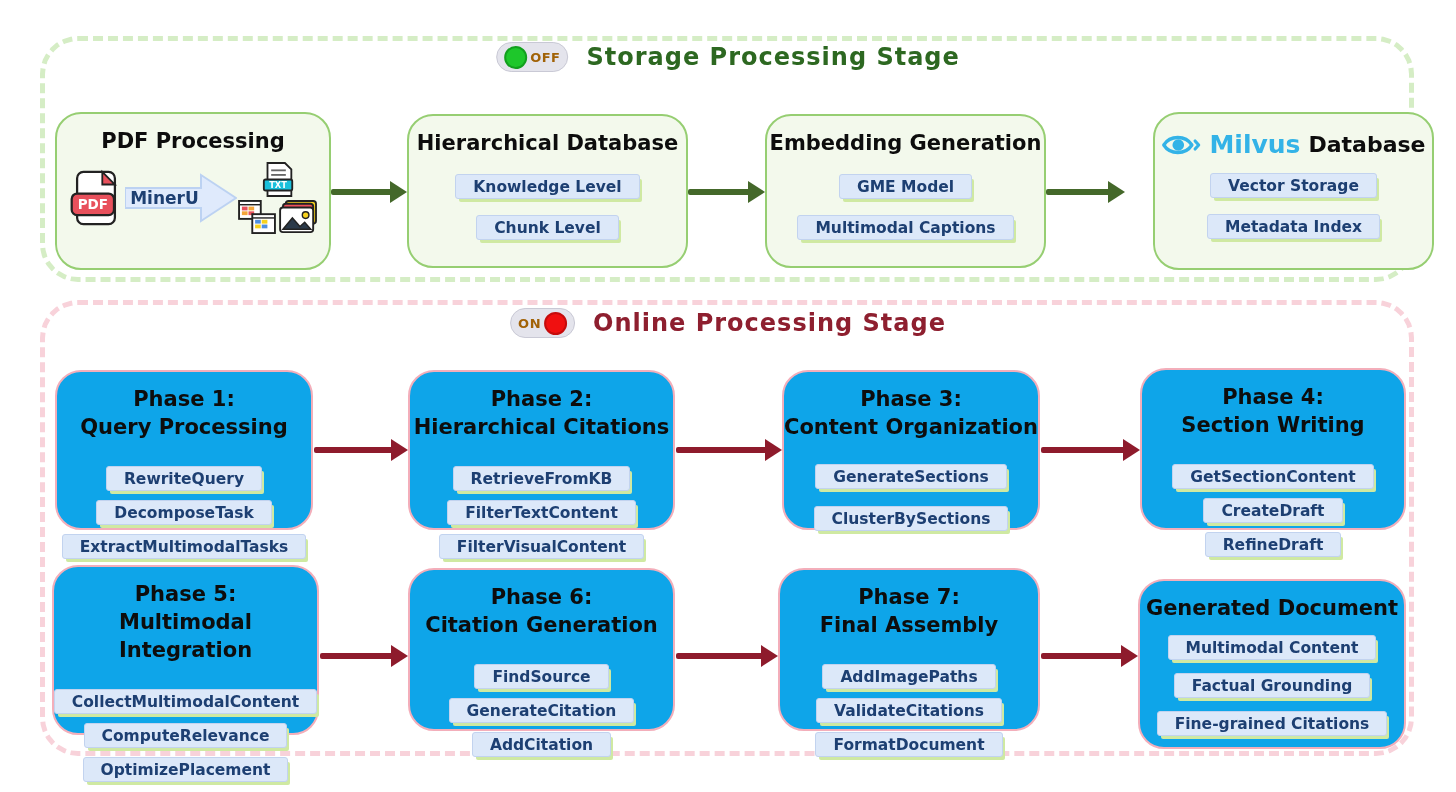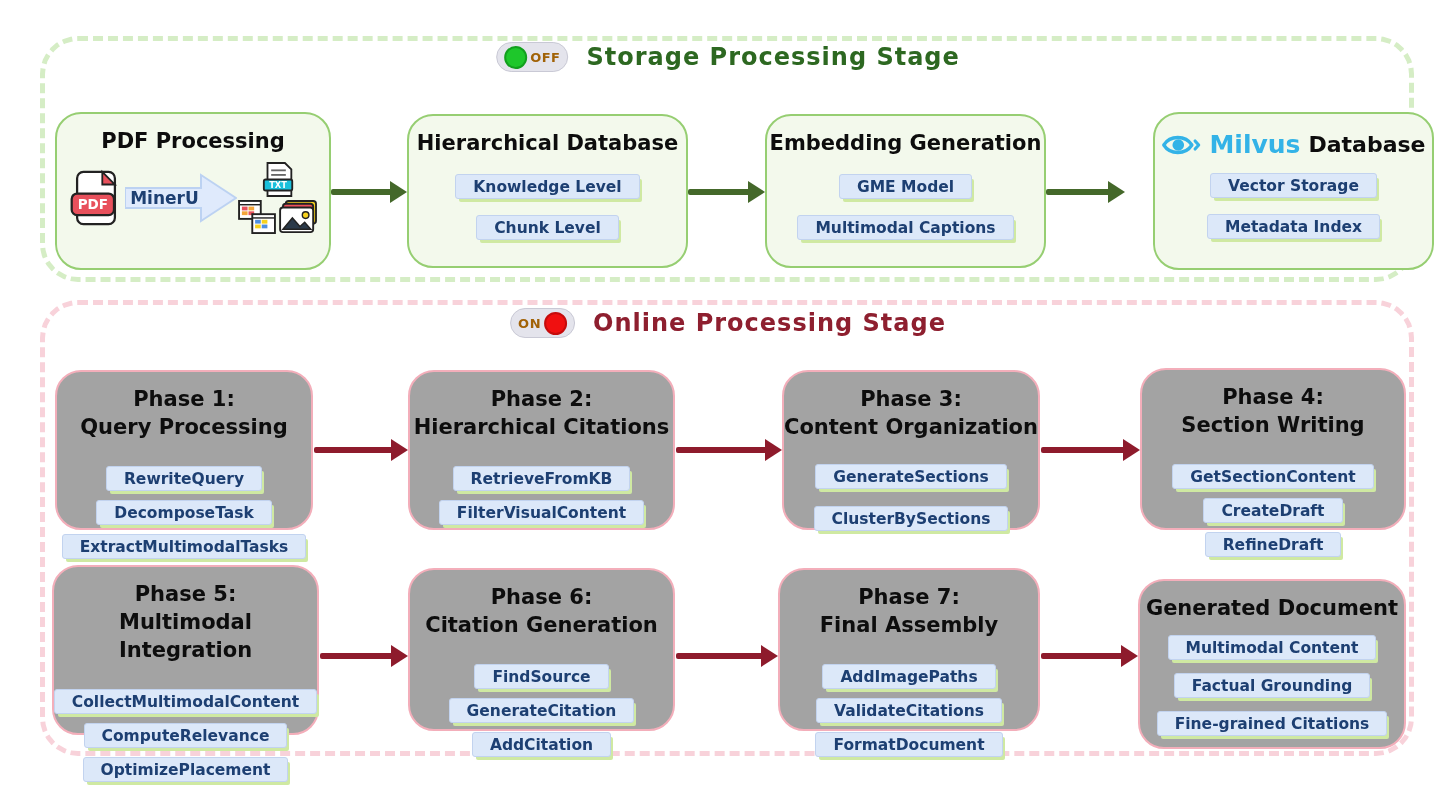--- a/index.html
+++ b/index.html
@@ -19,21 +19,21 @@
   .knob { width:23px; height:23px; border-radius:50%; box-sizing:border-box; }
   .knob-green { background:#1ec72b; border:2px solid #12a01e; }
   .knob-red   { background:#f01010; border:2px solid #c50c0c; }
   .toggle-label { font-size:13px; font-weight:800; color:#a16207; letter-spacing:.5px; }
   .stage-title { font-size:24px; font-weight:700; letter-spacing:1px; }
   .t-green { color:#2d6821; }
   .t-red   { color:#8e1f2f; }
 
   .gbox, .pbox { position:absolute; box-sizing:border-box; border-radius:26px; }
   .gbox { background:#f3f9ec; border:2.5px solid #96ce72; }
-  .pbox { background:#a3a3a3; border:2.5px solid #f3aeba; }
+  .pbox { background:#0ea5e9; border:2.5px solid #f3aeba; }
 
   .box-title { text-align:center; font-weight:700; color:#0d0d0d; font-size:21px; margin-top:13px; line-height:28px; }
   .box-title2 { text-align:center; font-weight:700; color:#0d0d0d; font-size:21px; line-height:28px; }
 
   .items { display:flex; flex-direction:column; align-items:center; }
   .items-2 { margin-top:17px; gap:16px; }
   .items-3 { margin-top:25px; gap:9px; }
   .items-2w { margin-top:23px; gap:17px; }
   .items-gd { margin-top:13px; gap:13px; }
 
@@ -178,20 +178,21 @@
     <div class="pill">DecomposeTask</div>
     <div class="pill">ExtractMultimodalTasks</div>
   </div>
 </div>
 
 <div class="pbox" style="left:408px; top:370px; width:267px; height:160px;">
   <div class="box-title">Phase 2:</div>
   <div class="box-title2">Hierarchical Citations</div>
   <div class="items items-3">
     <div class="pill">RetrieveFromKB</div>
+    <div class="pill">FilterTextContent</div>
     <div class="pill">FilterVisualContent</div>
   </div>
 </div>
 
 <div class="pbox" style="left:782px; top:370px; width:258px; height:160px;">
   <div class="box-title">Phase 3:</div>
   <div class="box-title2">Content Organization</div>
   <div class="items items-2w">
     <div class="pill">GenerateSections</div>
     <div class="pill">ClusterBySections</div>

